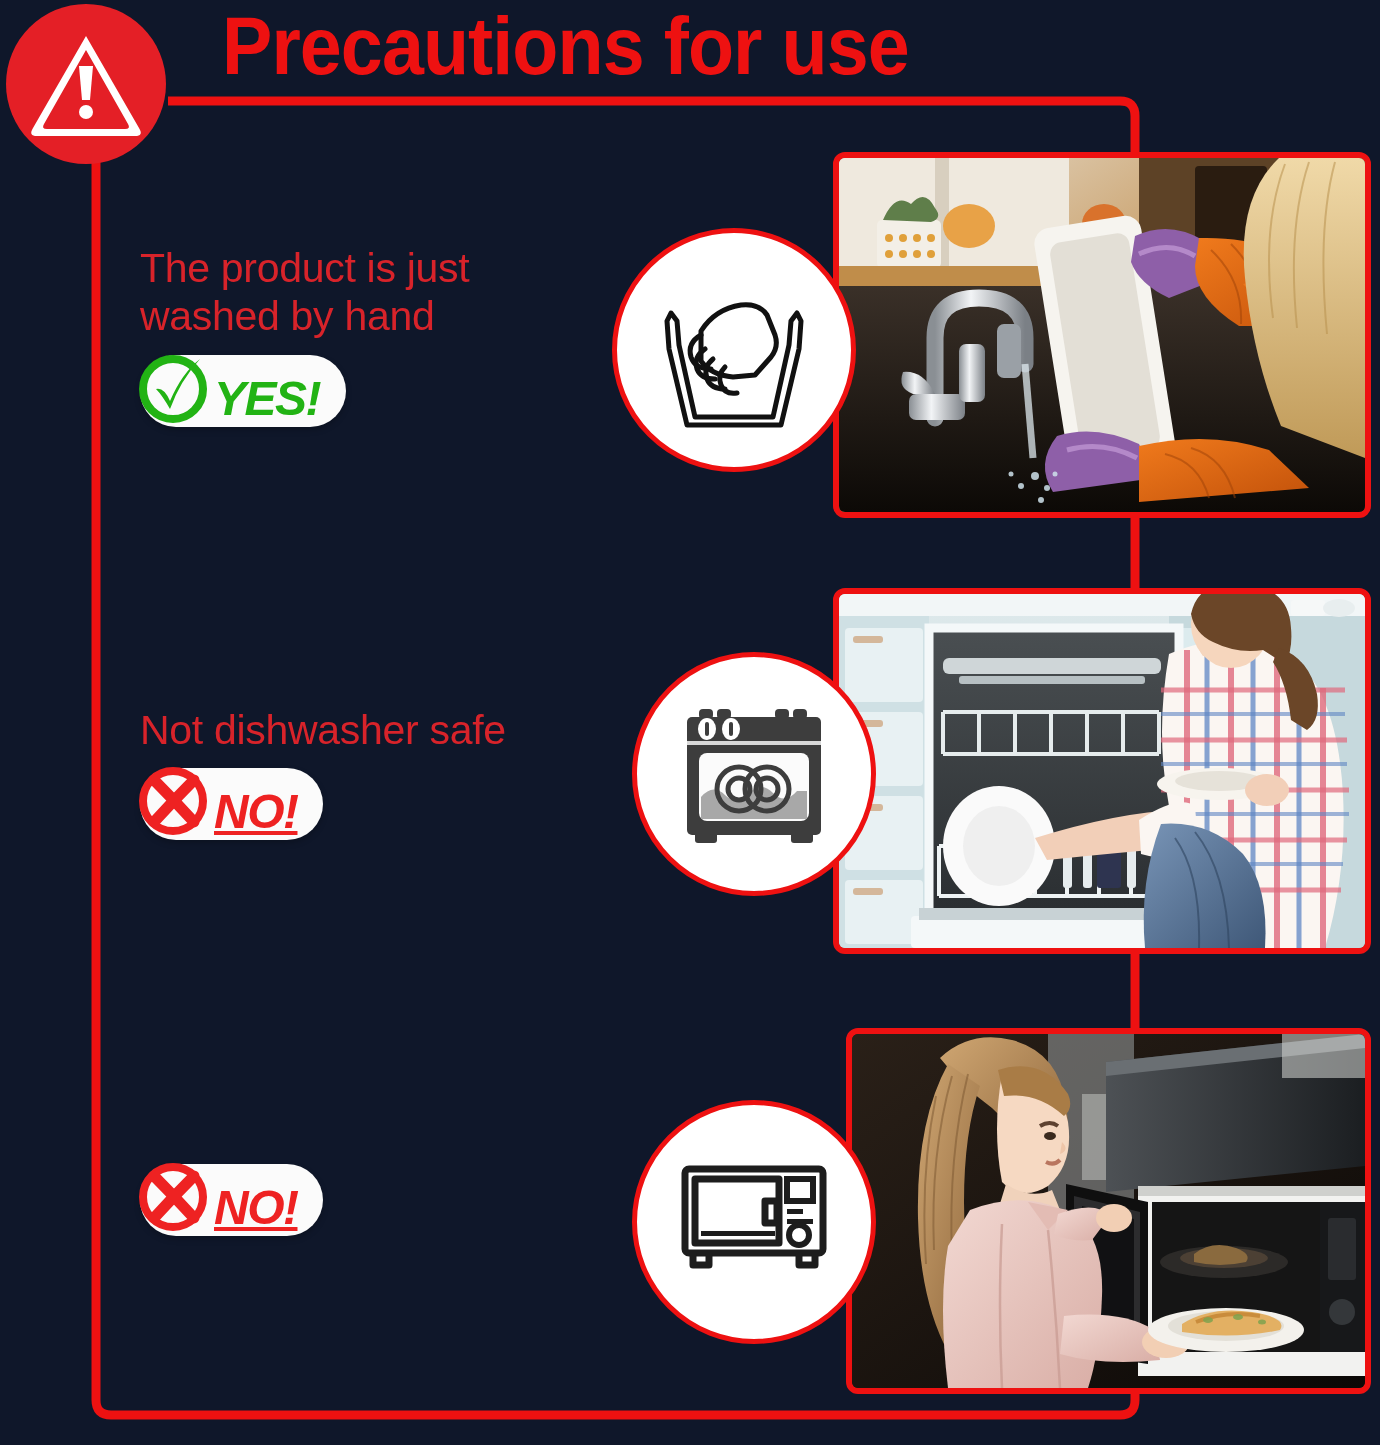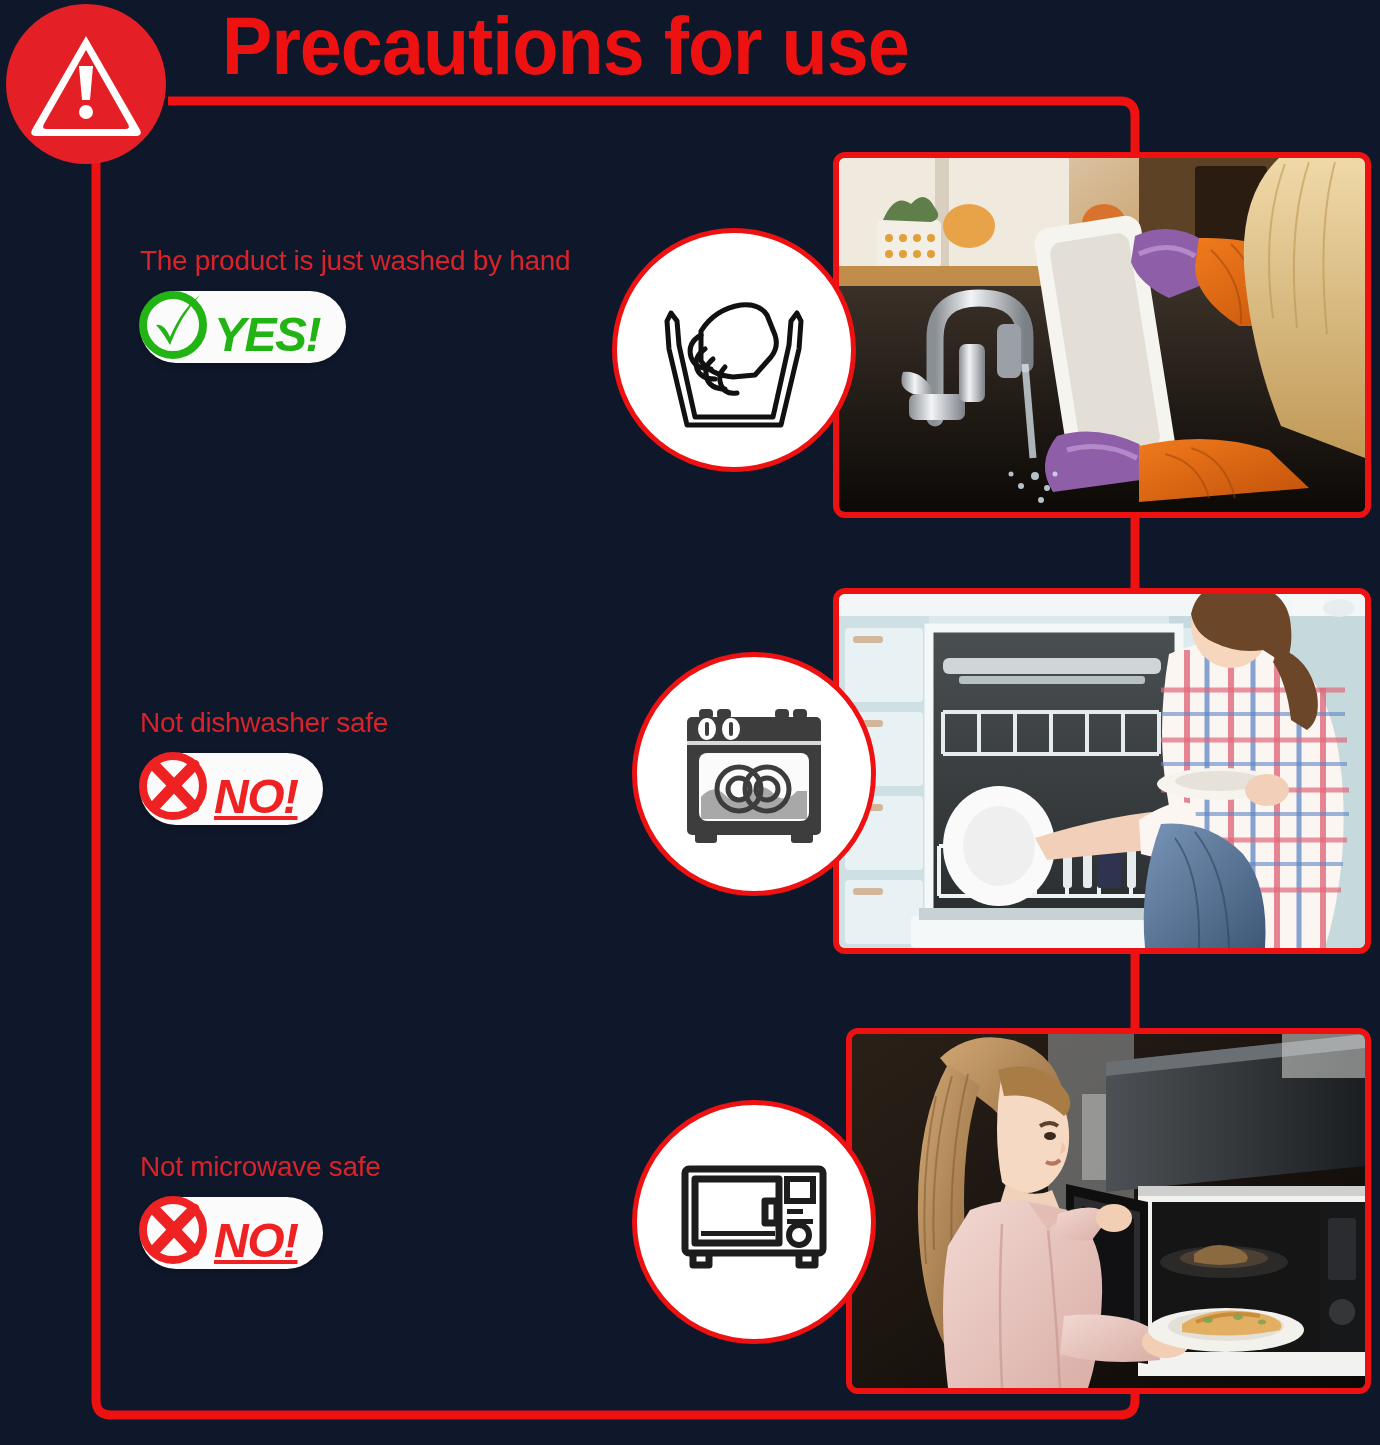--- a/index.html
+++ b/index.html
@@ -63,21 +63,21 @@
   .caption {
     position: absolute;
     left: 140px;
     width: 470px;
   }
   .caption-1 { top: 92px; }
   .caption-2 { top: 118px; }
   .caption-3 { top: 122px; }
 
   .caption-text {
-    font-size: 28px;
+    font-size: 41px;
     color: #d8232a;
     line-height: 1.18;
     font-weight: 400;
     letter-spacing: -0.3px;
   }
 
   
   .badge {
     position: relative;
     display: inline-flex;
@@ -483,21 +483,20 @@
           <path d="M352 20 Q360 -16 406 -10 Q450 -6 452 34 Q454 56 446 70 L424 56 Q398 60 374 48 Q356 40 352 20 Z" fill="#6b4628"></path>
           <path d="M440 54 Q470 64 478 100 Q482 126 468 136 L452 126 Q448 90 434 68 Z" fill="#6b4628"></path>
         </svg>
       </div>
     </div>
   </div>
 
   <div class="row row-3">
 
     <div class="caption caption-3">
-      <div class="caption-text">Not microwave safe</div>
       <div class="badge badge-no">
         <span class="badge-mark">
           <svg viewBox="0 0 78 78">
             <circle cx="39" cy="39" r="30" fill="none" stroke="#ee2222" stroke-width="8"></circle>
             <path d="M20 18 Q40 38 60 60" stroke="#ee2222" stroke-width="11" stroke-linecap="round" fill="none"></path>
             <path d="M60 18 Q40 38 20 60" stroke="#ee2222" stroke-width="11" stroke-linecap="round" fill="none"></path>
           </svg>
         </span>
         <span class="badge-word">NO!</span>
       </div>

